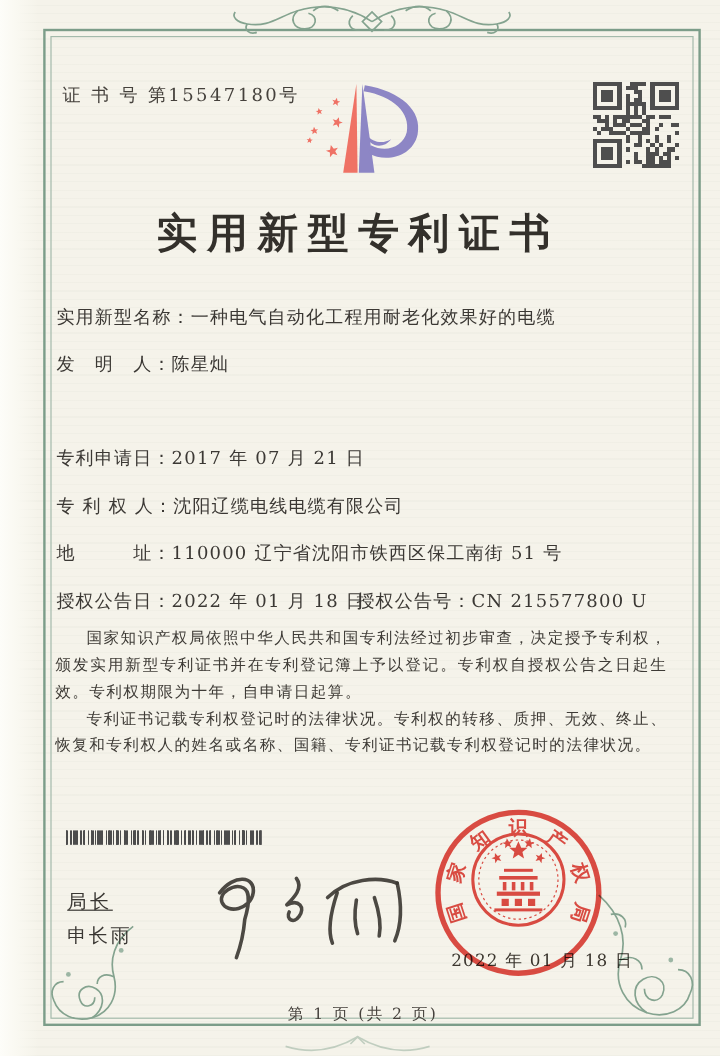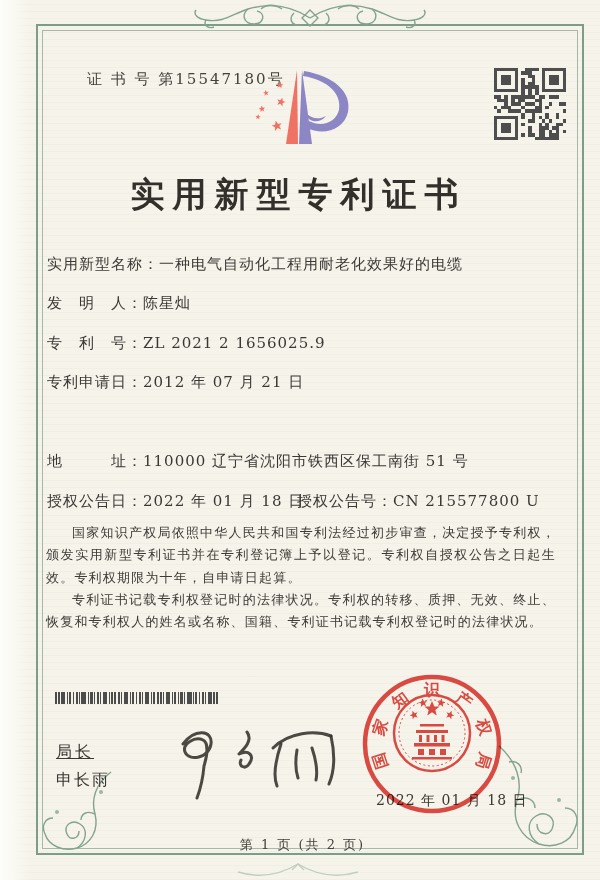--- a/index.html
+++ b/index.html
@@ -6,21 +6,21 @@
   .page{position:relative;width:600px;height:880px;overflow:hidden;
         background:#f5f3ea;
         background-image:repeating-linear-gradient(0deg, rgba(110,130,110,0.035) 0 1px, transparent 1px 7px);
         font-family:"DejaVu Serif","Liberation Serif",serif;color:#3b3834;}
   .edge-left{position:absolute;left:0;top:0;width:32px;height:100%;
         background:linear-gradient(90deg,#fdfdf9 0%,#faf9f2 40%,rgba(250,249,242,0) 100%);}
   .border-outer{position:absolute;left:36px;top:24px;width:548px;height:831px;
         border:2.5px solid #7c9d89;box-sizing:border-box;}
   .border-inner{position:absolute;left:42px;top:30px;width:536px;height:819px;
         border:1px solid #a3baab;box-sizing:border-box;}
-  .cert-no{position:absolute;left:52px;top:70px;font-size:15px;letter-spacing:2px;color:#45413c;margin-left:35px;}
+  .cert-no{position:absolute;left:52px;top:70px;font-size:15px;letter-spacing:2px;color:#45413c;}
   .logo{position:absolute;left:238px;top:62px;width:125px;height:100px;}
   .qr{position:absolute;left:494px;top:68px;width:72px;height:72px;}
   .title{position:absolute;left:36px;top:172px;width:517px;text-align:center;
         font-size:34px;font-weight:600;letter-spacing:8px;text-indent:8px;color:#33302b;}
   .field{position:absolute;left:47px;height:20px;font-size:15px;letter-spacing:1px;white-space:nowrap;}
   .f0{top:255px}.f1{top:294px}.f2{top:334px}.f3{top:373px}.f4{top:413px}.f5{top:452px}.f6{top:492px}
   .grant2{position:absolute;left:250px;top:0;}
   .paras{position:absolute;left:46px;top:522px;width:510px;font-size:13px;line-height:22.3px;
         letter-spacing:1.2px;text-align:justify;color:#3e3b36;}
   .paras p{margin:0;text-indent:2em;}
@@ -251,25 +251,25 @@
     </svg>
 
   <div class="title">实用新型专利证书</div>
 
   <div class="field f0">
     <span>实用新型名称：</span><span>一种电气自动化工程用耐老化效果好的电缆</span>
   </div>
   <div class="field f1">
     <span>发　明　人：</span><span>陈星灿</span>
   </div>
-  <div class="field f2">
-    <span>专　利　号：</span><span>ZL 2021 2 1656025.9</span>
-  </div>
   <div class="field f3">
-    <span>专利申请日：</span><span>2012 年 07 月 21 日</span>
+    <span>专利申请日：</span><span>2017 年 07 月 21 日</span>
+  </div>
+  <div class="field f4">
+    <span>专 利 权 人：</span><span>沈阳辽缆电线电缆有限公司</span>
   </div>
   <div class="field f5">
     <span>地　　　址：</span><span>110000 辽宁省沈阳市铁西区保工南街 51 号</span>
   </div>
   <div class="field f6">
     <span>授权公告日：</span><span>2022 年 01 月 18 日</span>
     <span class="grant2">
       <span>授权公告号：</span><span>CN 215577800 U</span>
     </span>
   </div>

